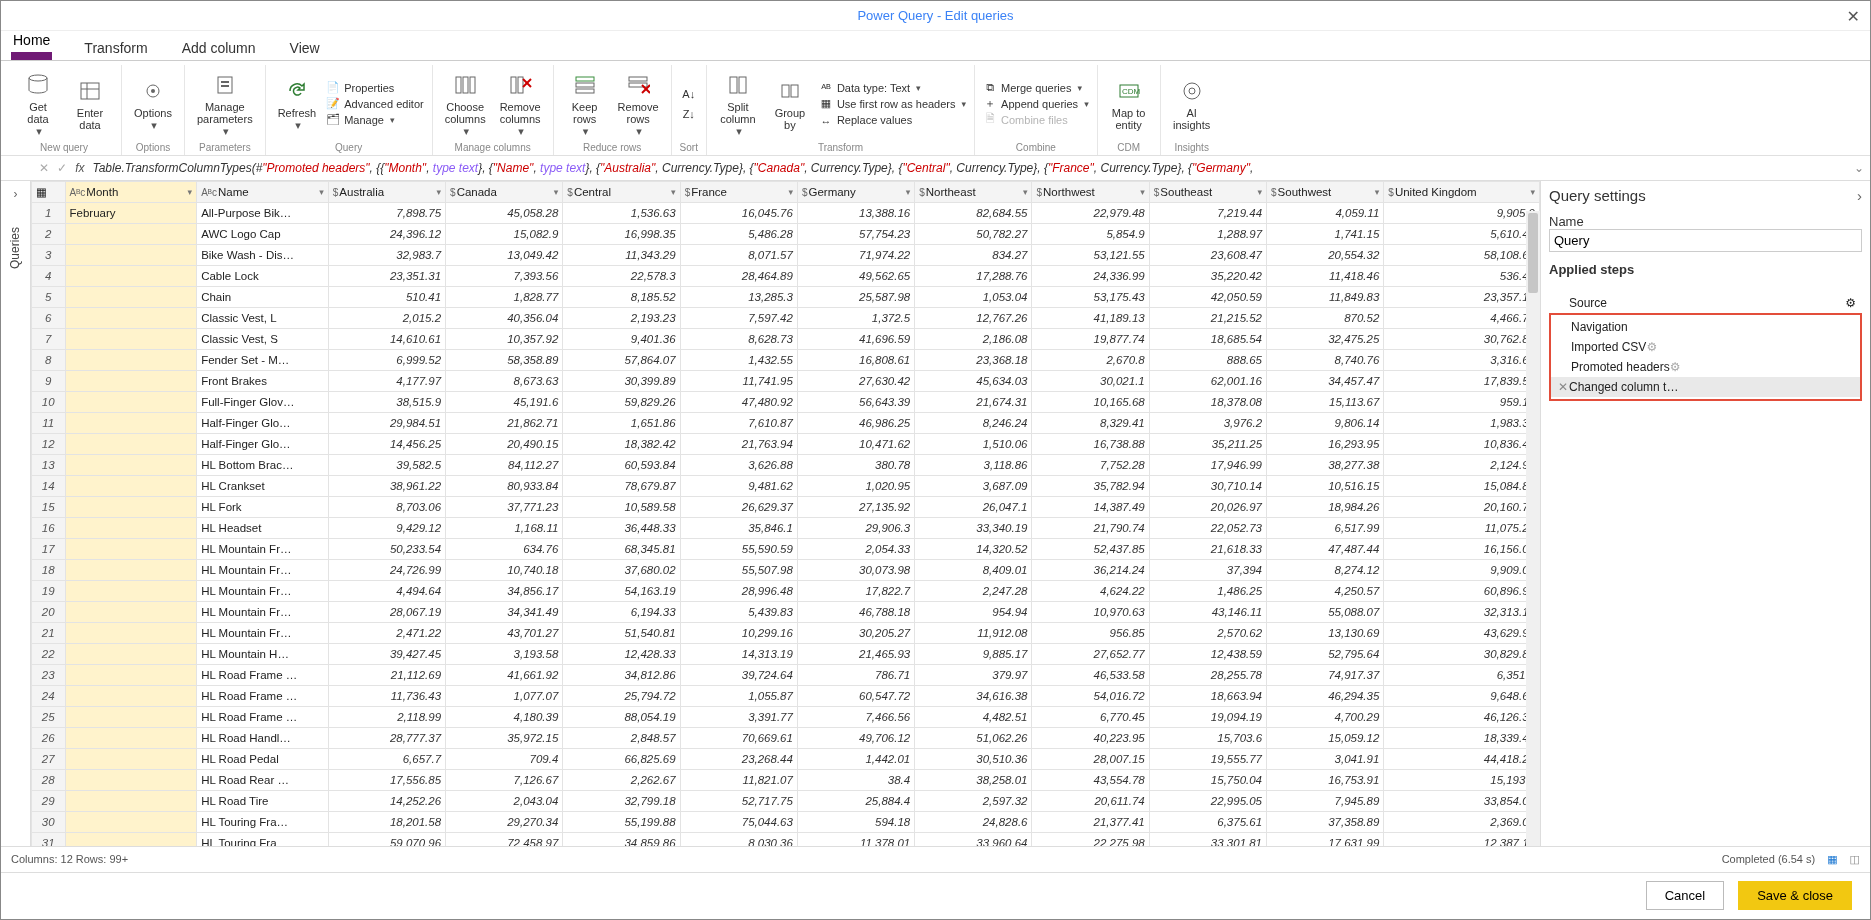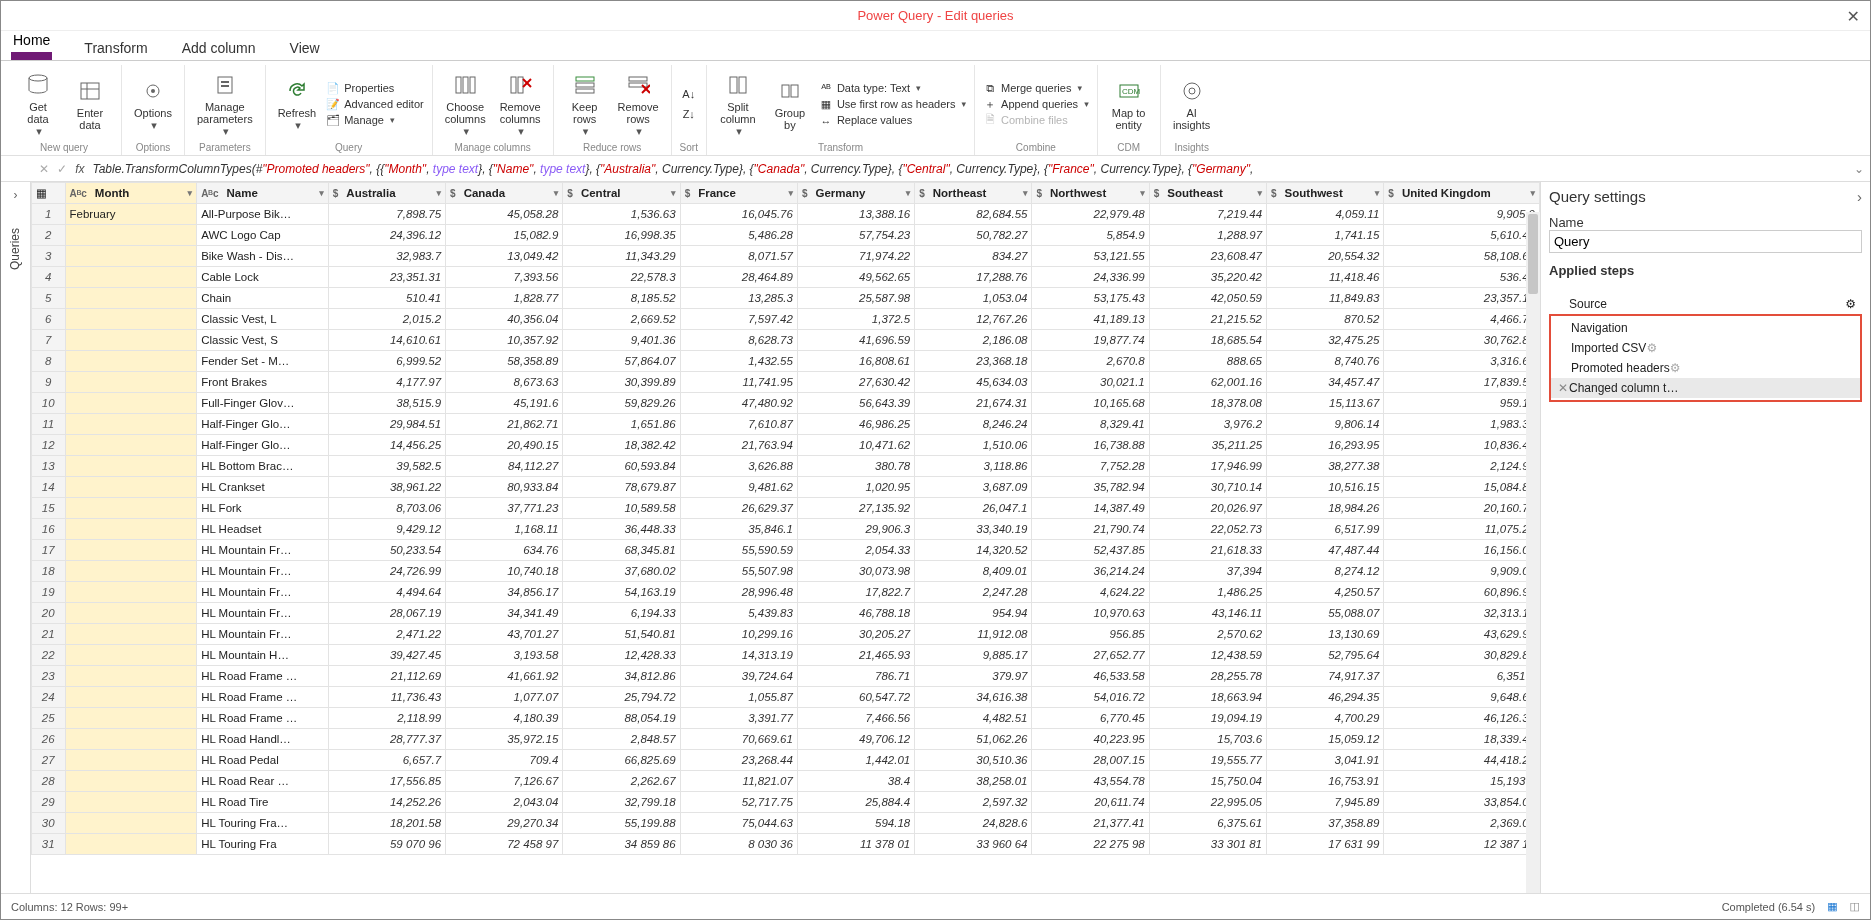--- a/index.html
+++ b/index.html
@@ -1,19 +1,19 @@
 <!DOCTYPE html>
 <html><head>
 <meta charset="utf-8">
 <style>
   * { box-sizing: border-box; margin: 0; padding: 0; }
   html, body { height: 100%; width: 100%; font-family: "Segoe UI", Tahoma, Arial, sans-serif; font-size: 12px; color: #222; background: #fff; overflow: hidden; }
   .window { width: 1871px; height: 920px; border: 1px solid #888; display: flex; flex-direction: column; position: relative; }
   .titlebar { height: 30px; display: flex; align-items: center; justify-content: center; position: relative; border-bottom: 1px solid #eee; }
-  .titlebar .title { font-size: 13px; color: #ef4444; }
+  .titlebar .title { font-size: 13px; color: #3b82f6; }
   .titlebar .close { position: absolute; right: 10px; top: 6px; font-size: 16px; color: #555; cursor: pointer; }
   .tabs { height: 30px; display: flex; align-items: flex-end; padding: 0 10px; gap: 30px; border-bottom: 1px solid #ccc; }
   .tabs .tab { font-size: 14px; padding: 4px 2px; color: #333; cursor: pointer; }
   .tabs .tab.active { border-bottom: 8px solid #701a75; color: #000; }
   .ribbon { display: flex; align-items: stretch; padding: 4px 6px 0 6px; border-bottom: 1px solid #e0e0e0; font-size: 11px; color: #333; }
   .ribbon .group { display: flex; flex-direction: column; align-items: center; padding: 2px 8px 2px 8px; border-right: 1px solid #e6e6e6; }
   .ribbon .group:last-child { border-right: none; }
   .ribbon .group .items { display: flex; align-items: center; gap: 6px; height: 74px; }
   .ribbon .group .label { font-size: 10px; color: #888; margin-top: 1px; }
   .rbtn { display: flex; flex-direction: column; align-items: center; justify-content: center; min-width: 46px; padding: 2px 4px; cursor: pointer; text-align: center; line-height: 1.1; }
@@ -29,21 +29,21 @@
   .formula-bar .fx-text .kw { color: #c00; font-style: italic; }
   .formula-bar .fx-text .typ { color: #8b5cf6; font-style: italic; }
   .main { flex: 1 1 auto; display: flex; overflow: hidden; position: relative; }
   .queries-rail { width: 30px; border-right: 1px solid #ddd; display: flex; flex-direction: column; align-items: center; }
   .queries-rail .chev { margin-top: 6px; color: #666; cursor: pointer; }
   .queries-rail .vert { transform: rotate(-90deg); transform-origin: center; margin-top: 40px; color: #444; }
   .grid-wrap { flex: 1 1 auto; overflow: hidden; position: relative; }
   .grid { width: 100%; border-collapse: collapse; font-size: 11.5px; }
   .grid th, .grid td { border: 1px solid #e3e3e3; padding: 2px 4px; height: 21px; white-space: nowrap; overflow: hidden; text-overflow: ellipsis; }
   .grid th { background: #f4f4f4; font-weight: normal; text-align: left; position: relative; }
-  .grid th .head { display: flex; align-items: center; gap: 8px; font-weight: bold; }
+  .grid th .head { display: flex; align-items: center; gap: 1px; }
   .grid th .typeicon { font-size: 10px; color: #666; }
   .grid th .filter { margin-left: auto; color: #777; font-size: 9px; cursor: pointer; }
   .grid td.num { text-align: right; font-style: italic; color: #333; }
   .grid td.rownum { background: #f4f4f4; text-align: center; font-style: italic; color: #555; width: 28px; }
   .grid .selcol { background: #fff3cc; }
   .col-rownum { width: 28px; }
   .col-month { width: 110px; }
   .col-name { width: 110px; }
   .col-num { width: 98px; }
   .col-uk { width: 130px; }
@@ -552,21 +552,21 @@
               <td class="num">42,050.59</td>
               <td class="num">11,849.83</td>
               <td class="num">23,357.15</td>
             </tr>
             <tr>
               <td class="rownum">6</td>
               <td class="selcol"></td>
               <td>Classic Vest, L</td>
               <td class="num">2,015.2</td>
               <td class="num">40,356.04</td>
-              <td class="num">2,669.52</td>
+              <td class="num">2,193.23</td>
               <td class="num">7,597.42</td>
               <td class="num">1,372.5</td>
               <td class="num">12,767.26</td>
               <td class="num">41,189.13</td>
               <td class="num">21,215.52</td>
               <td class="num">870.52</td>
               <td class="num">4,466.78</td>
             </tr>
             <tr>
               <td class="rownum">7</td>
@@ -991,13 +991,17 @@
 
   <div class="statusbar">
     <div>Columns: 12  Rows: 99+</div>
     <div class="right">
       <span>Completed (6.54 s)</span>
       <span style="color:#1976d2">▦</span>
       <span style="color:#888">◫</span>
     </div>
   </div>
 
+  <div class="footer">
+    <button class="btn">Cancel</button>
+    <button class="btn primary">Save &amp; close</button>
+  </div>
 </div>
 
 </body></html>

